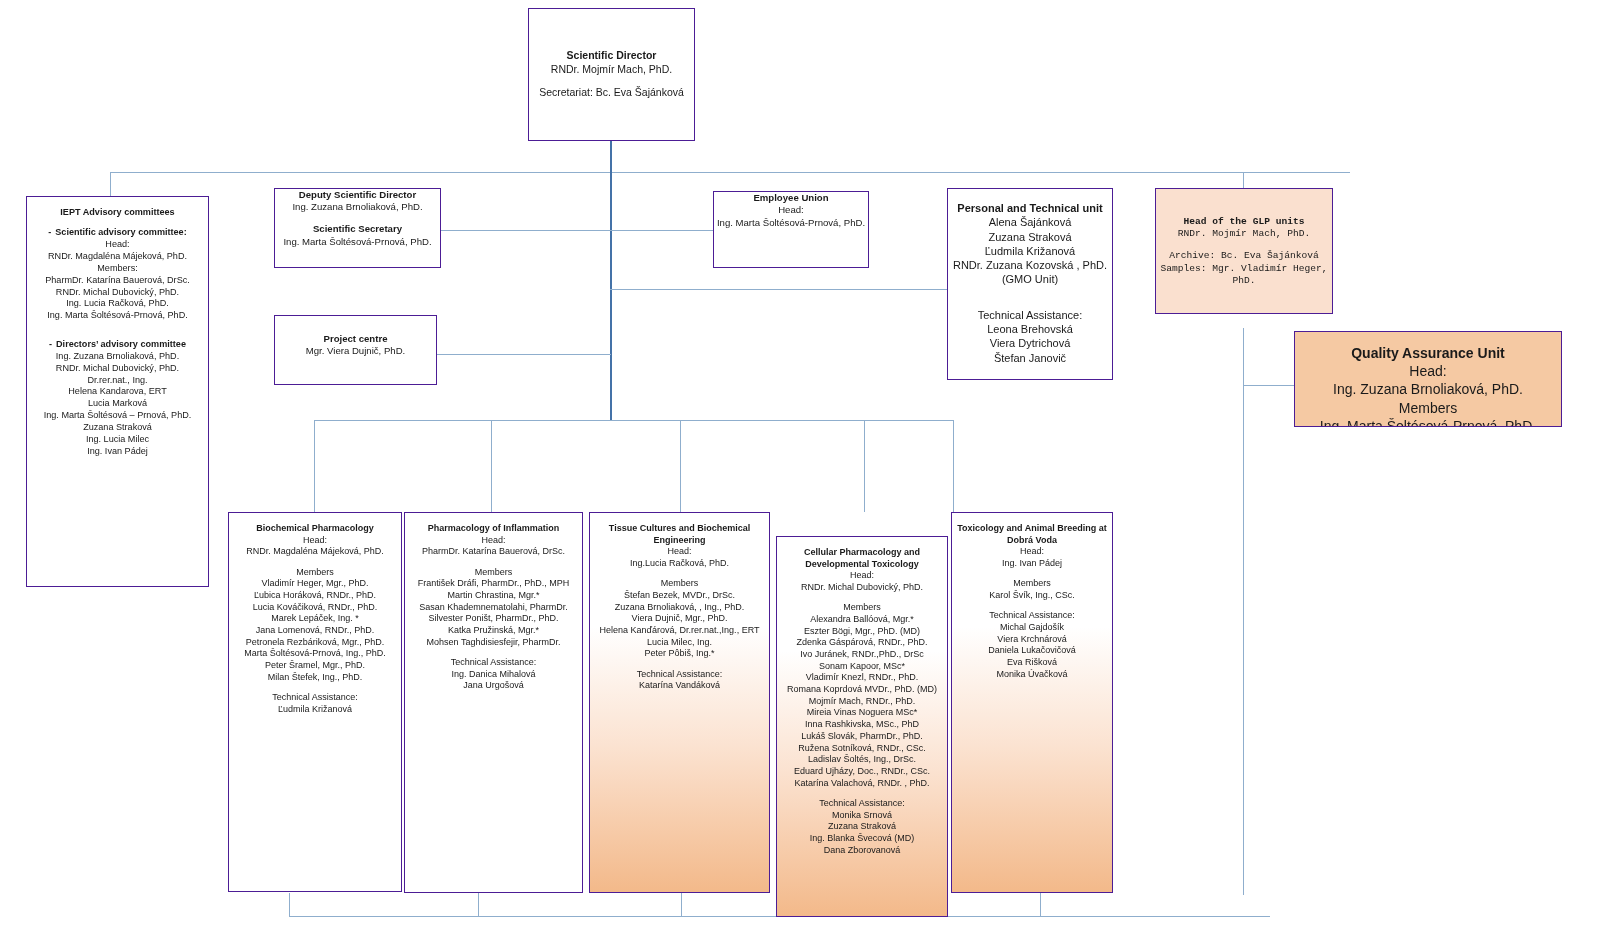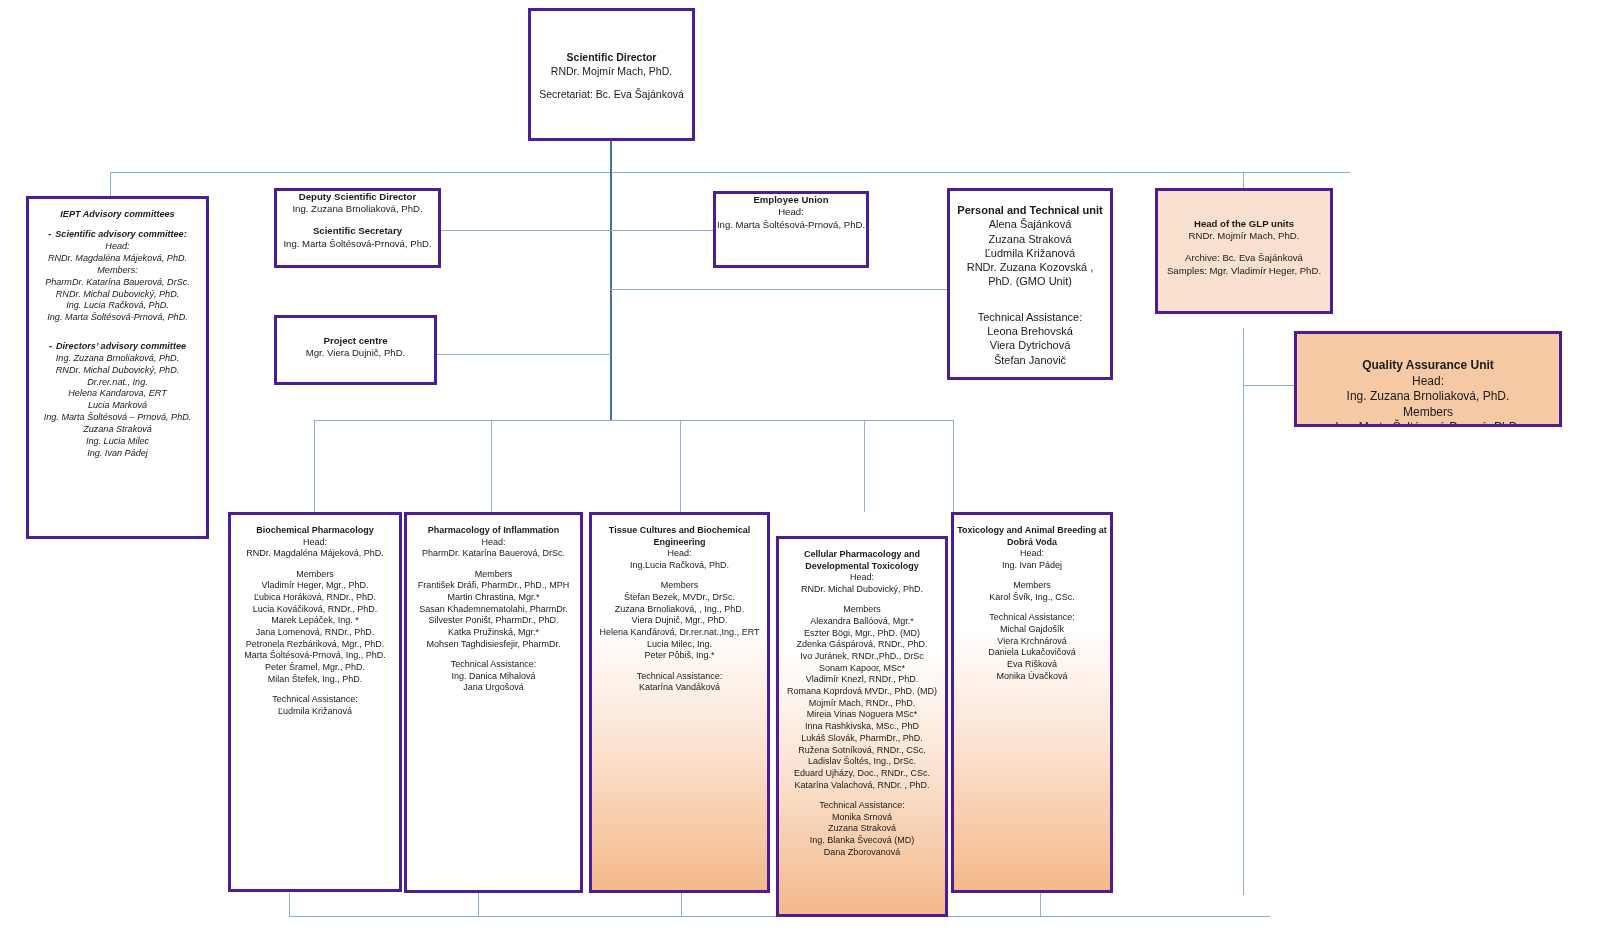--- a/index.html
+++ b/index.html
@@ -2,21 +2,21 @@
 <html><head>
 <meta charset="utf-8">
 <style>
   html,body{margin:0;padding:0;background:#ffffff;}
   body{font-family:"Liberation Sans","DejaVu Sans",sans-serif;color:#1a1a1a;}
   #canvas{position:relative;width:1600px;height:942px;overflow:hidden;background:#fff;}
 
   .box{
     position:absolute;
     box-sizing:border-box;
-    border:3px solid #4c1d95;
+    border:1px solid #4c1d95;
     background:#ffffff;
     text-align:center;
     line-height:1.30;
     overflow:hidden;
   }
   .box .ttl{font-weight:bold;}
   .box p{margin:0;}
   .box .gap{height:0.95em;}
   .t-white{background:#ffffff;}
   .t-peach{background:#fae0cf;}
@@ -70,21 +70,21 @@
   <div class="ln v" style="left:681px;top:893px;height:23px;"></div>
   <div class="ln v" style="left:1040px;top:893px;height:23px;"></div>
 
   <div class="box t-white" style="left:528px;top:8px;width:167px;height:133px;font-size:10.5px;padding-top:40px;">
     <p class="ttl">Scientific Director</p>
     <p>RNDr. Mojmír Mach, PhD.</p>
     <div class="gap"></div>
     <p>Secretariat: Bc. Eva Šajánková</p>
   </div>
 
-  <div class="box t-white" style="left:26px;top:196px;width:183px;height:343px;font-size:9.1px;padding:10px 4px 0 4px;font-style:italic;">
+  <div class="box t-white" style="left:26px;top:196px;width:183px;height:391px;font-size:9.1px;padding:10px 4px 0 4px;">
     <p class="ttl">IEPT Advisory committees</p>
     <div class="gap"></div>
     <p class="ttl"><span class="dash">-</span><span>Scientific advisory committee:</span></p>
     <p>Head:</p>
     <p>RNDr. Magdaléna Májeková, PhD.</p>
     <p>Members:</p>
     <p>PharmDr. Katarína Bauerová, DrSc.</p>
     <p>RNDr. Michal Dubovický, PhD.</p>
     <p>Ing. Lucia Račková, PhD.</p>
     <p>Ing. Marta Šoltésová-Prnová, PhD.</p>
@@ -128,29 +128,29 @@
     <p>Ľudmila Križanová</p>
     <p>RNDr. Zuzana Kozovská , PhD. (GMO Unit)</p>
     <div class="gap"></div>
     <div class="gap"></div>
     <p>Technical Assistance:</p>
     <p>Leona Brehovská</p>
     <p>Viera Dytrichová</p>
     <p>Štefan Janovič</p>
   </div>
 
-  <div class="box t-peach" style="left:1155px;top:188px;width:178px;height:126px;font-size:9.6px;padding-top:27px;">
+  <div class="box t-peach" style="left:1155px;top:188px;width:178px;height:126px;font-size:9.6px;padding-top:27px;font-family:Liberation Mono, monospace;">
     <p class="ttl">Head of the GLP units</p>
     <p>RNDr. Mojmír Mach, PhD.</p>
     <div class="gap"></div>
     <p>Archive: Bc. Eva Šajánková</p>
     <p>Samples: Mgr. Vladimír Heger, PhD.</p>
   </div>
 
-  <div class="box t-orange" style="left:1294px;top:331px;width:268px;height:96px;font-size:12px;padding-top:24px;">
+  <div class="box t-orange" style="left:1294px;top:331px;width:268px;height:96px;font-size:14px;padding-top:12px;">
     <p class="ttl">Quality Assurance Unit</p>
     <p>Head:</p>
     <p>Ing. Zuzana Brnoliaková, PhD.</p>
     <p>Members</p>
     <p>Ing. Marta Šoltésová-Prnová, PhD.</p>
     <p>RNDr. Vladimír Knezl, PhD.</p>
   </div>
 
   <div class="box t-white" style="left:228px;top:512px;width:174px;height:380px;font-size:9.0px;padding:10px 3px 0 3px;">
     <p class="ttl">Biochemical Pharmacology</p>

